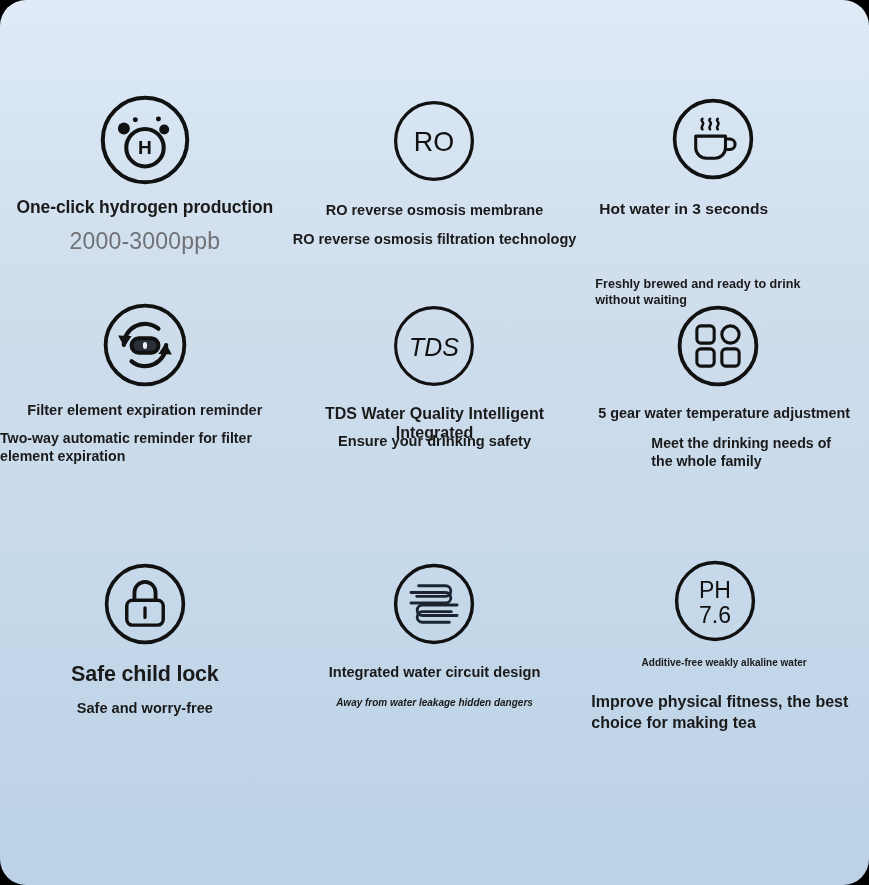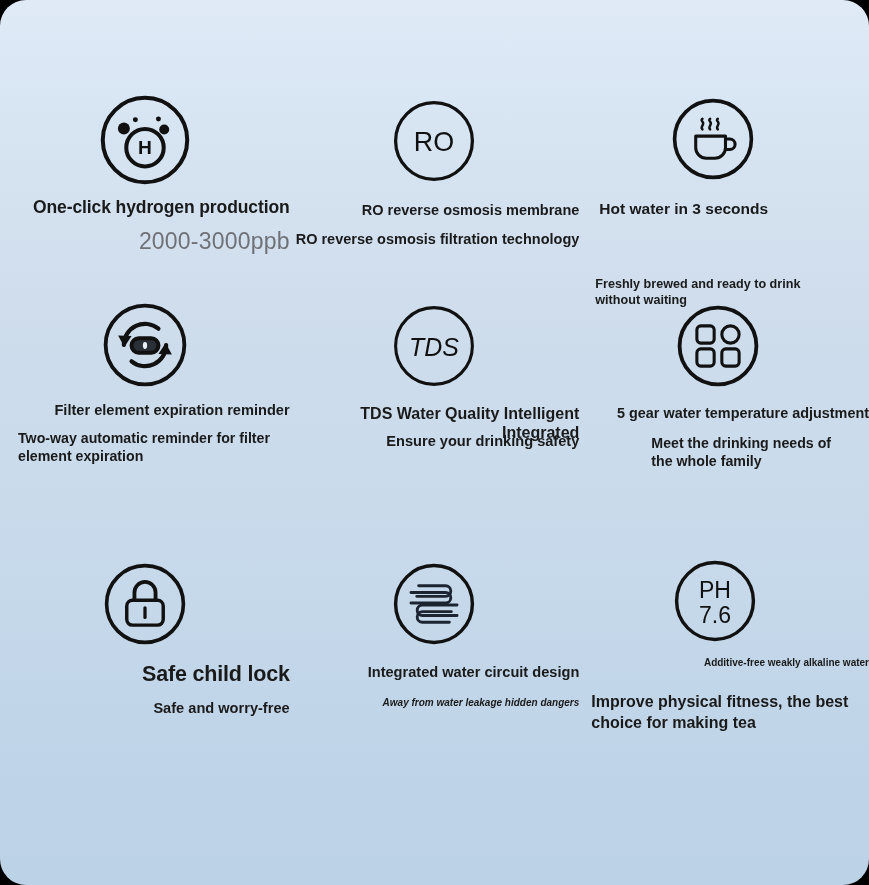--- a/index.html
+++ b/index.html
@@ -53,21 +53,21 @@
     left: 50%;
     transform: translateX(-50%);
     width: 96px;
     height: 96px;
   }
   .icon-wrap svg { display: block; width: 96px; height: 96px; }
 
   .txt {
     position: absolute;
     width: 100%;
-    text-align: right;
+    text-align: center;
     color: #1a1a1a;
     font-weight: bold;
     line-height: 1.18;
     white-space: pre-line;
   }
 
   
   .c1 .icon-wrap { top: 92px; }
   .c1 .title { top: 197px; font-size: 17.5px; letter-spacing: -0.1px; }
   .c1 .sub   { top: 228px; font-size: 23px; font-weight: normal; color: #6f7176; letter-spacing: 0.2px; }
@@ -76,21 +76,21 @@
   .c2 .title { top: 202px; font-size: 14.5px; }
   .c2 .sub   { top: 231px; font-size: 14.5px; }
 
   .c3 .icon-wrap { top: 91px; left: 46%; }
   .c3 .title { top: 200px; font-size: 15.5px; text-align: left; padding-left: 20px; box-sizing: border-box;}
   .c3 .sub   { top: 228px; font-size: 12.6px; text-align: left; padding-left: 16px; box-sizing: border-box; line-height: 1.28; margin-top: 48px;}
 
   
   .c4 .icon-wrap { top: 7px; }
   .c4 .title { top: 112px; font-size: 14.6px; }
-  .c4 .sub   { top: 139px; font-size: 14.2px; text-align: left; padding-left: 18px; box-sizing: border-box; line-height: 1.3;}
+  .c4 .sub   { top: 139px; font-size: 14.2px; text-align: left; padding-left: 0; box-sizing: border-box; line-height: 1.3;}
 
   .c5 .icon-wrap { top: 8px; font-style: italic; }
   .c5 .title { top: 115px; font-size: 16px; }
   .c5 .sub   { top: 143px; font-size: 14.6px; }
 
   .c6 .icon-wrap { top: 8px; left: 48%;}
   .c6 .title { top: 115px; font-size: 14.4px; }
   .c6 .sub   { top: 144px; font-size: 14.2px; text-align: left; padding-left: 72px; box-sizing: border-box; line-height: 1.3;}
 
   

